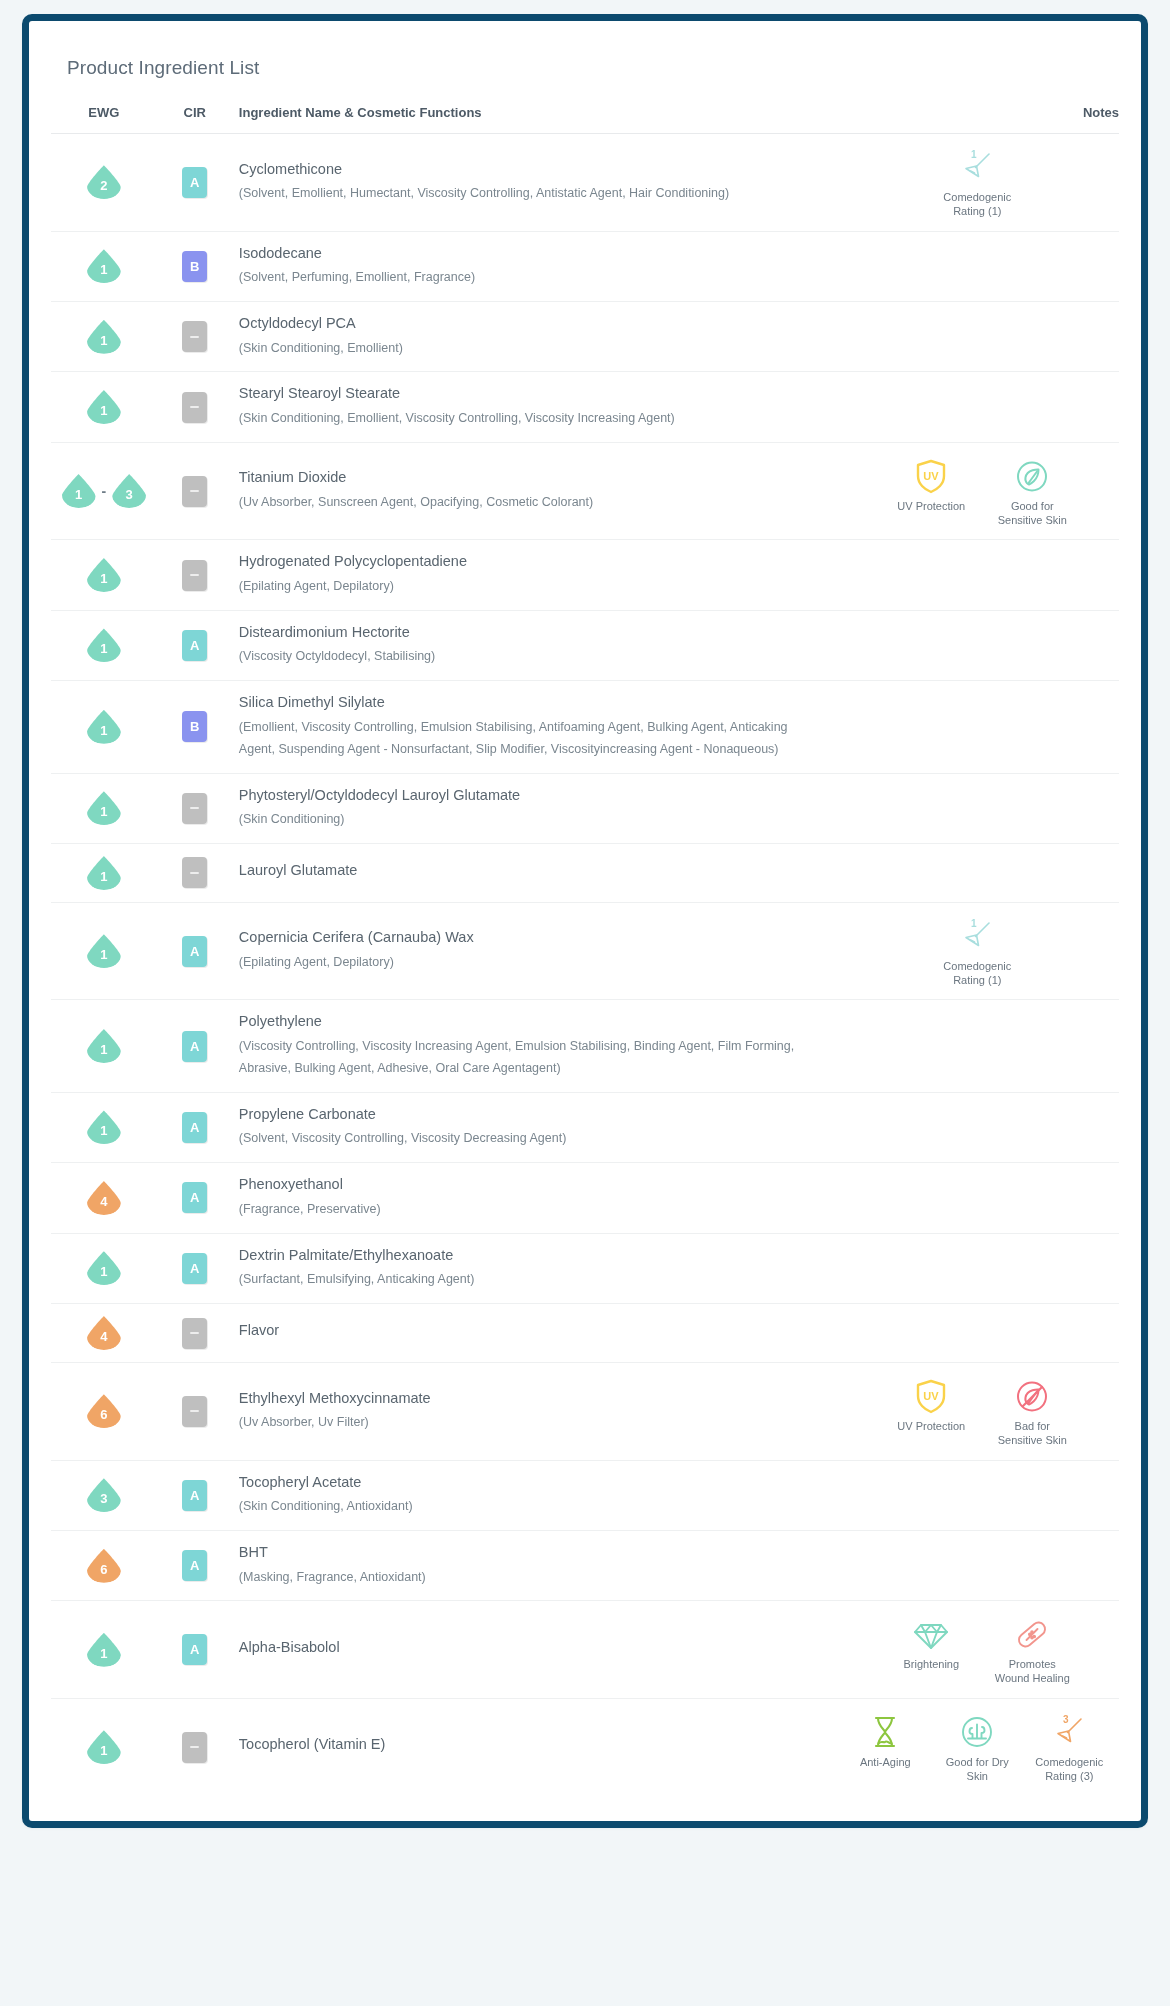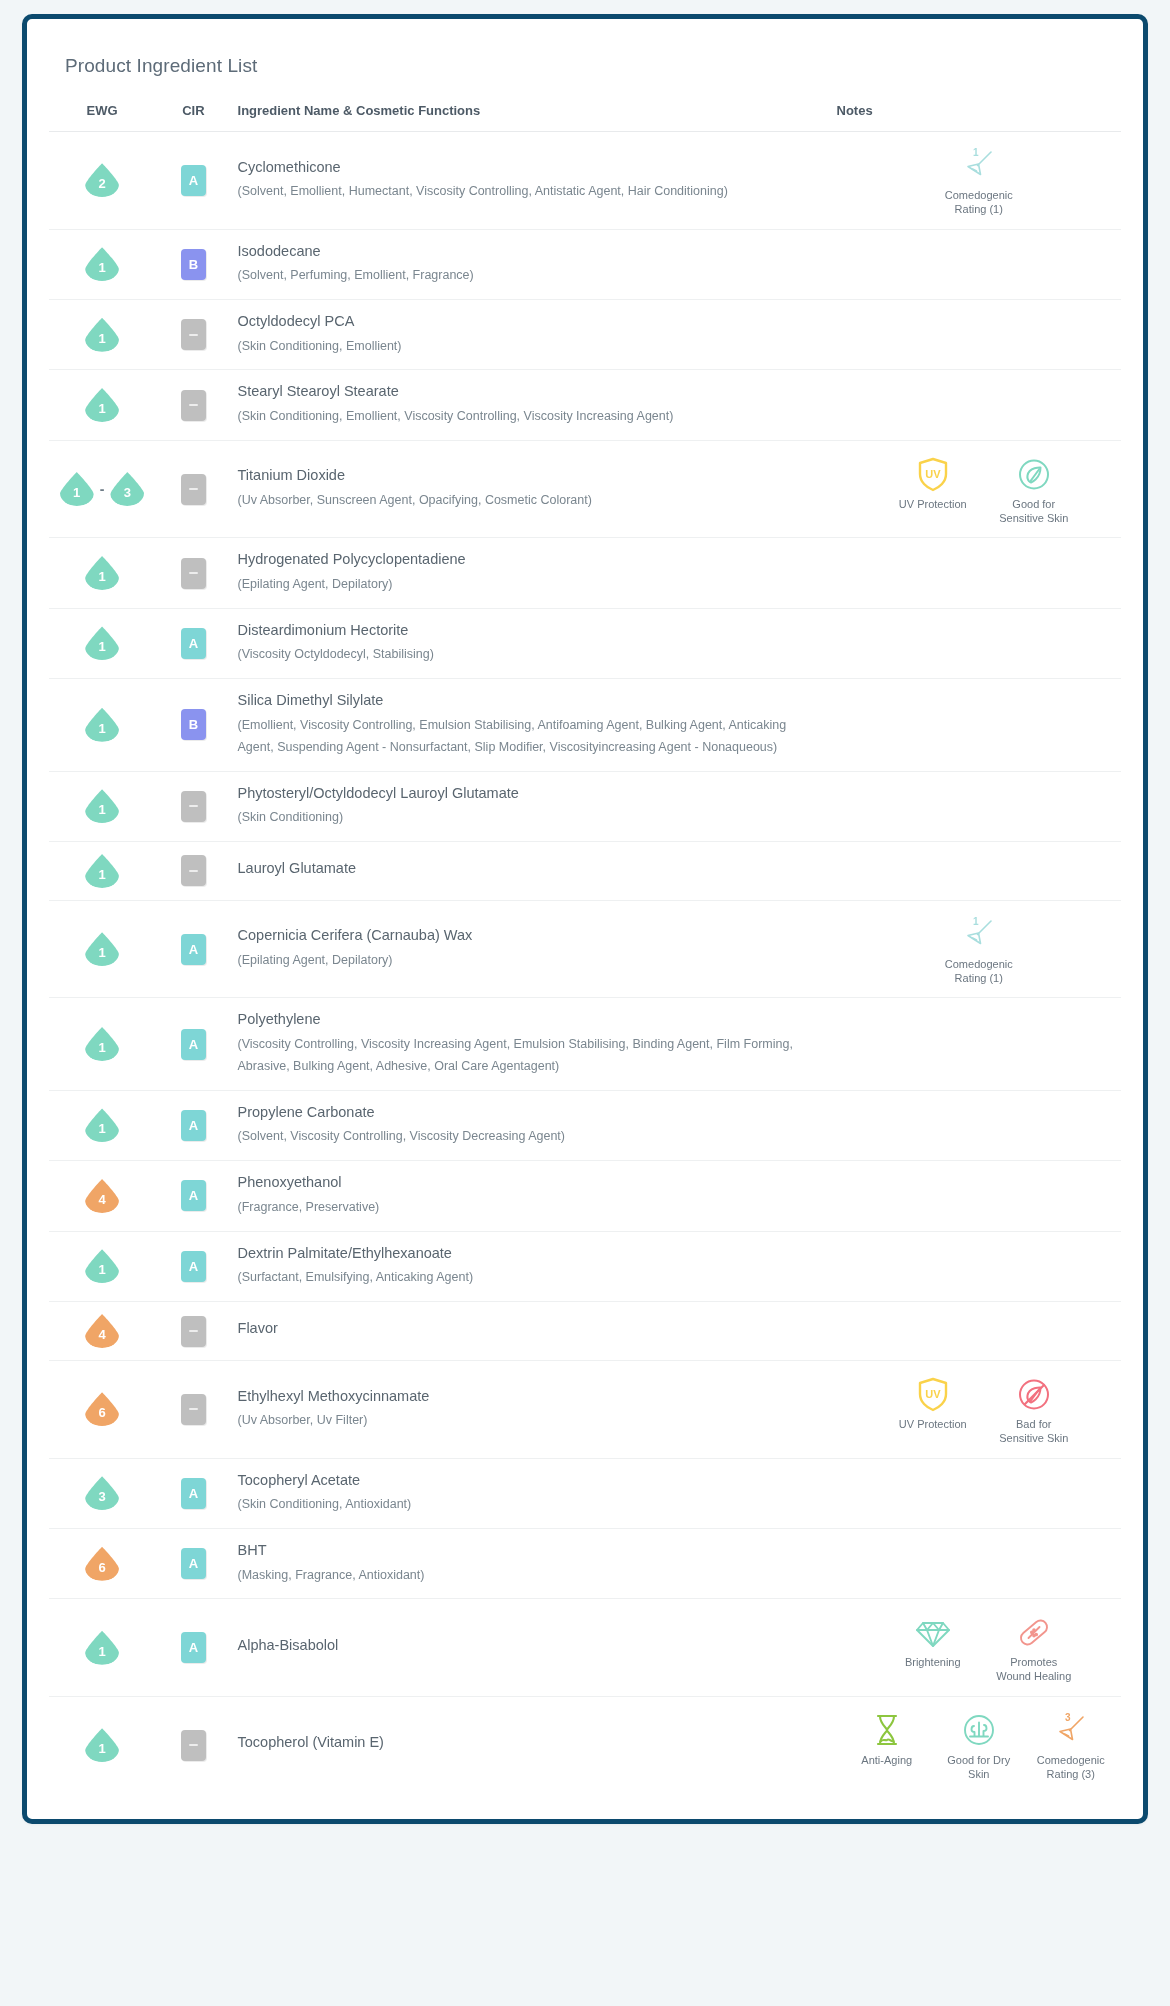--- a/index.html
+++ b/index.html
@@ -11,21 +11,21 @@
   }
   .page {
     width: 1170px;
     min-height: 2006px;
     background: #f2f6f8;
     padding: 14px 22px 22px 22px;
   }
   .card {
     background: #ffffff;
     border-radius: 10px;
-    border: 5px solid #0c4a6e;
+    border: 7px solid #0c4a6e;
     box-shadow: 0 1px 3px rgba(0,0,0,0.045);
     padding: 26px 22px 26px 22px;
   }
   .card-title {
     font-size: 19px;
     color: #5d6b78;
     font-weight: 400;
     letter-spacing: .1px;
     padding: 10px 0 0 16px;
   }
@@ -36,21 +36,21 @@
     font-size: 13px;
     font-weight: bold;
     color: #4d5a66;
     text-align: left;
     padding: 0 0 13px 0;
     border-bottom: 1px solid #e8eaec;
   }
   th.c-ewg   { width: 100px; text-align: center; }
   th.c-cir   { width:  72px; text-align: center; }
   th.c-name  { width: 570px; padding-left: 6px; }
-  th.c-notes { width: 268px; text-align: left; }
+  th.c-notes { width: 268px; text-align: right; }
 
   tbody td {
     border-bottom: 1px solid #eef0f1;
     vertical-align: middle;
     padding: 12px 0;
   }
   tbody tr:last-child td { border-bottom: none; }
 
   td.ewg { text-align: center; }
   td.cir { text-align: center; }

